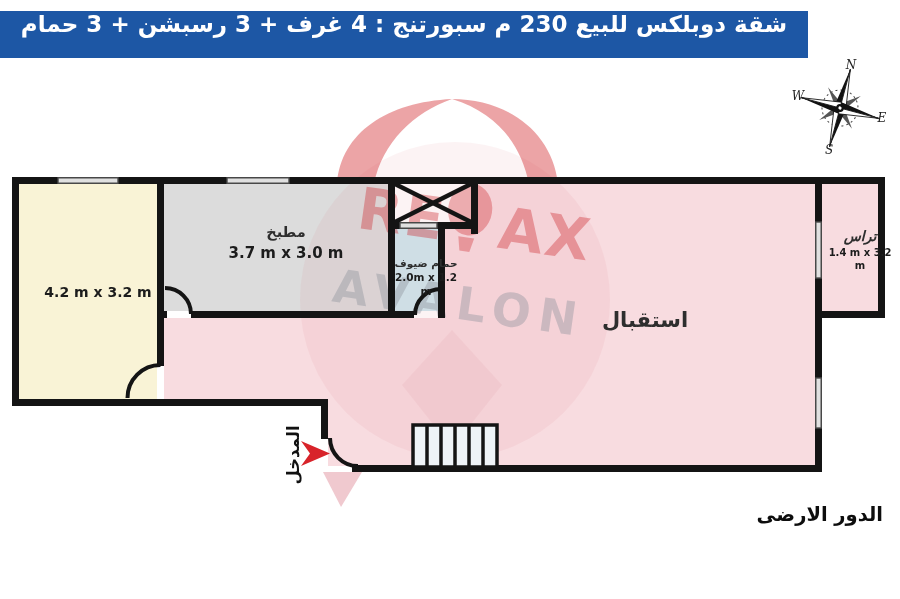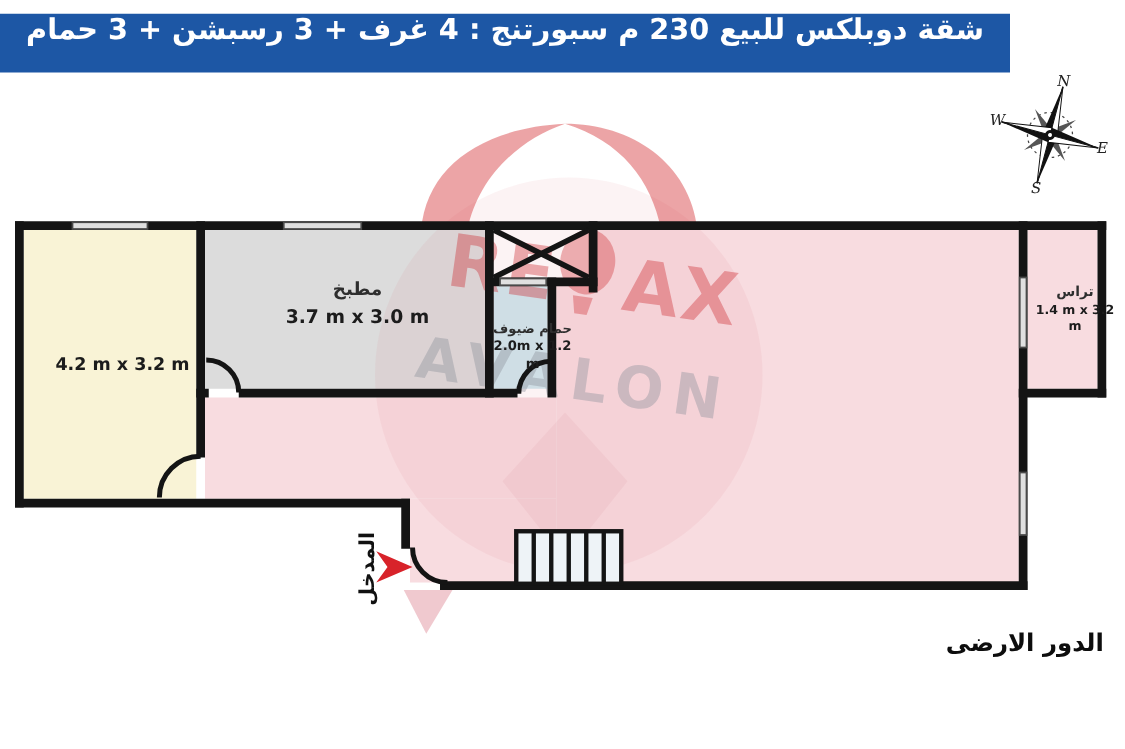--- a/index.html
+++ b/index.html
@@ -12,21 +12,21 @@
         font-family:"Liberation Sans","DejaVu Sans",sans-serif;letter-spacing:.5px;}
   .plan-svg{position:absolute;left:0;top:0;}
   .compass{position:absolute;left:788px;top:56px;}
   .rl{position:absolute;text-align:center;color:#2e2e2e;line-height:1.35;padding-left:10px;}
   .rn{font-weight:bold;direction:rtl;}
   .rd{font-weight:bold;direction:ltr;color:#1c1c1c;}
   .lbl-bedroom{left:20px;top:283px;width:136px;}  .lbl-bedroom .rn{font-size:13.5px;} .lbl-bedroom .rd{font-size:14px;}
   .lbl-kitchen{left:165px;top:223px;width:222px;} .lbl-kitchen .rn{font-size:14.5px;} .lbl-kitchen .rd{font-size:15px;}
   .lbl-bath{left:378px;top:256px;width:76px;}     .lbl-bath .rn{font-size:10.5px;}    .lbl-bath .rd{font-size:10.5px;}
   .lbl-reception{left:518px;top:306px;width:234px;} .lbl-reception .rn{font-size:21px;} .lbl-reception .rd{font-size:16.5px;}
-  .lbl-terrace{left:815px;top:227px;width:70px;}  .lbl-terrace .rn{font-size:11px;}  .lbl-terrace .rd{font-size:10px;}
+  .lbl-terrace{left:815px;top:227px;width:70px;}  .lbl-terrace .rn{font-size:14px;font-style:italic;}  .lbl-terrace .rd{font-size:10px;}
   .entrance{position:absolute;left:259px;top:428px;width:68px;height:54px;
             display:flex;align-items:center;justify-content:center;
             transform:rotate(-90deg);font-weight:bold;font-size:16.5px;color:#111;direction:rtl;}
   .floor{position:absolute;right:17px;top:503px;font-size:19.5px;font-weight:bold;color:#0d0d0d;direction:rtl;}
 </style>
 </head>
 <body>
 
 <div class="page">
 
@@ -154,20 +154,21 @@
   </div>
   <div class="rl lbl-kitchen">
     <div class="rn">مطبخ</div>
     <div class="rd">3.7 m x 3.0 m</div>
   </div>
   <div class="rl lbl-bath">
     <div class="rn">حمام ضيوف</div>
     <div class="rd">2.0m x 1.2 m</div>
   </div>
   <div class="rl lbl-reception">
+    <div class="rn">استقبال</div>
   </div>
   <div class="rl lbl-terrace">
     <div class="rn">تراس</div>
     <div class="rd">1.4 m x 3.2 m</div>
   </div>
 
   <div class="entrance">المدخل</div>
 
   <div class="floor">الدور الارضى</div>
 

